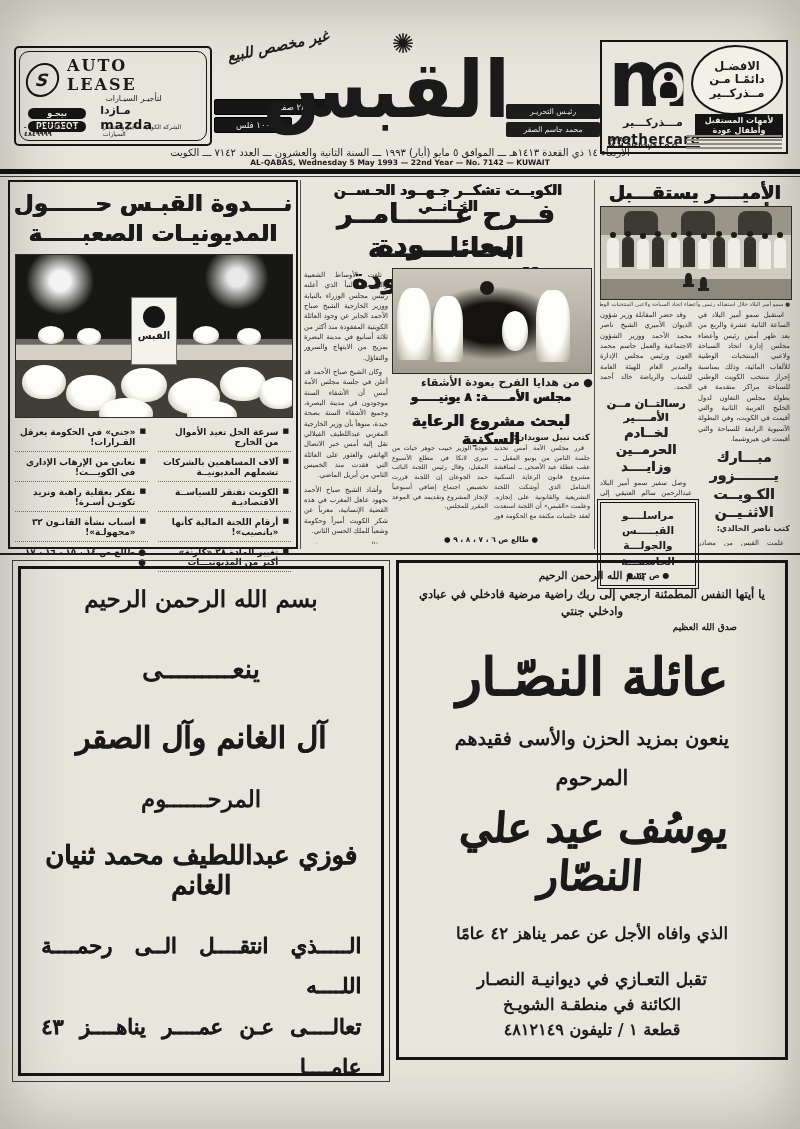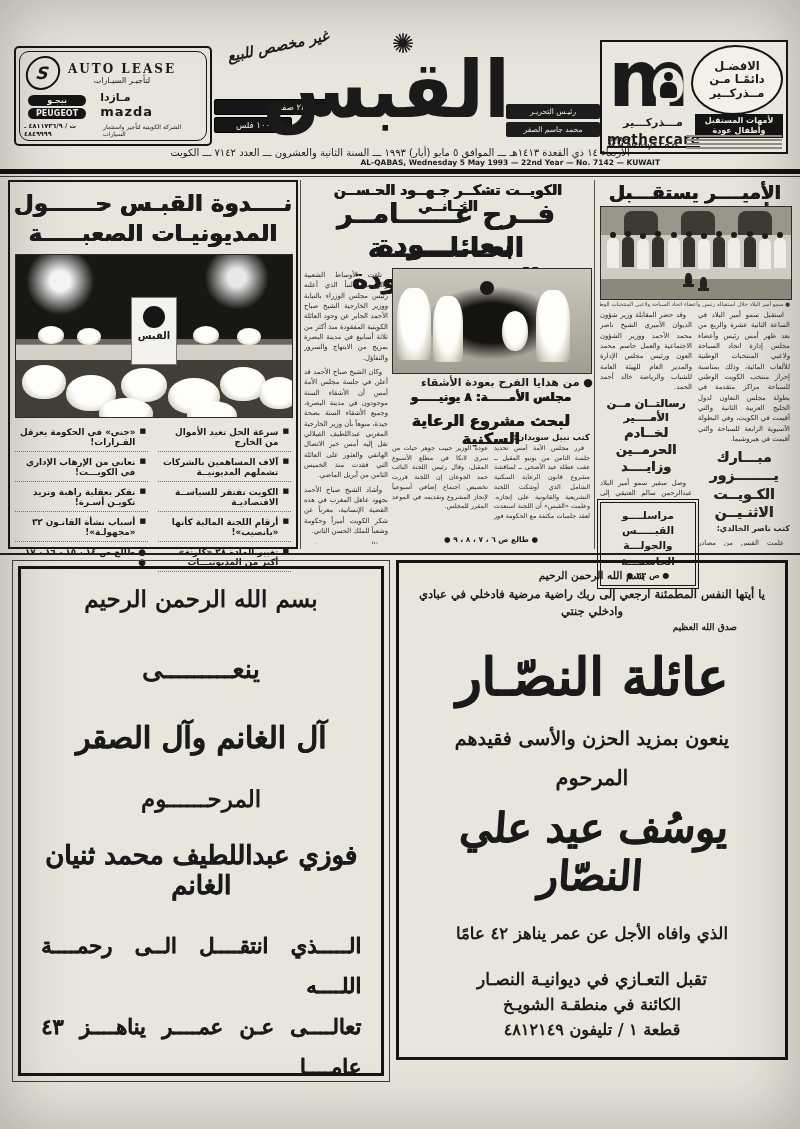--- a/index.html
+++ b/index.html
@@ -10,21 +10,21 @@
   .hvy{font-weight:900;text-shadow:.45px 0 currentColor,-.45px 0 currentColor;}
   .tinytxt{font-size:6.8px;line-height:1.52;text-align:justify;color:#262626;}
   .tinytxt p{margin:0 0 4px 0;text-indent:6px;}
   .rule-v{width:1px;background:#55524b;}
   .more{font-size:7.5px;font-weight:900;text-align:center;margin-top:3px;}
   
   #autoAd{left:14px;top:46px;width:198px;height:100px;border:2px solid #141414;border-radius:5px;padding:3px;box-sizing:border-box;}
   #autoAdInner{border:1px solid #141414;border-radius:10px;height:100%;box-sizing:border-box;position:relative;overflow:hidden;}
   .slogo{display:inline-flex;align-items:center;justify-content:center;width:30px;height:30px;border:2px solid #141414;border-radius:50%;
          font-weight:900;font-size:17px;font-style:italic;transform:skewX(-8deg);}
-  .al-name{font-weight:900;font-size:12px;letter-spacing:2px;font-family:"DejaVu Serif",serif;}
+  .al-name{font-weight:900;font-size:16px;letter-spacing:2px;font-family:"DejaVu Serif",serif;}
   .al-tag{font-size:8px;font-weight:normal;text-align:center;}
   .chip{background:#141414;color:#efece4;font-size:8px;font-weight:bold;border-radius:6px;padding:1px 8px;text-align:center;margin-top:2px;}
   .badge{left:214px;width:76px;height:14px;background:#161616;color:#f3f1ea;font-size:8.5px;border-radius:2px;
          display:flex;align-items:center;justify-content:center;border:1px solid #000;}
   #notForSale{left:226px;top:38px;width:104px;font-size:14.5px;font-weight:900;transform:rotate(-12deg);font-style:italic;text-align:center;}
   #emblem{left:368px;top:30px;width:70px;text-align:center;font-size:27px;line-height:1;}
   #mastLogo{left:290px;top:50px;width:220px;text-align:center;font-size:76px;font-weight:900;line-height:1.05;
             transform:scaleY(1.04);letter-spacing:-2px;}
   .edbox{left:506px;width:94px;height:15px;background:#1d1d1d;color:#eceae2;font-size:7.5px;line-height:15px;text-align:center;border-radius:2px;}
   #motherAd{left:600px;top:40px;width:188px;height:114px;border:2px solid #151515;box-sizing:border-box;background:#e9e6de;}
@@ -36,21 +36,21 @@
   .person-head{position:absolute;left:11px;top:4px;width:9px;height:9px;background:#161616;border-radius:50%;}
   .person-body{position:absolute;left:7px;top:14px;width:17px;height:16px;background:#161616;border-radius:45% 45% 20% 20%;}
   #mcBar{position:absolute;right:3px;top:72px;width:88px;height:24px;background:#141414;color:#efece4;font-size:8px;font-weight:bold;
          display:flex;align-items:center;justify-content:center;text-align:center;line-height:1.2;padding:1px;box-sizing:border-box;}
   #mcNames{position:absolute;left:5px;top:74px;width:92px;text-align:center;direction:ltr;}
   #mcNameAr{font-size:11px;font-weight:900;}
   #mcNameEn{font-size:13.5px;font-weight:900;letter-spacing:.5px;border-bottom:2px solid #141414;display:inline-block;line-height:1.05;}
   .mcline{height:2px;background:#8f8b82;margin-top:2px;}
   #mcCo{position:absolute;left:6px;bottom:2px;font-size:7px;font-weight:bold;direction:ltr;line-height:1.2;}
   #dateAr{left:140px;right:140px;top:147px;text-align:center;font-size:10px;font-weight:normal;}
-  #dateEn{left:140px;right:140px;top:158px;text-align:right;font-size:7.5px;font-weight:bold;direction:ltr;}
+  #dateEn{left:140px;right:140px;top:158px;text-align:center;font-size:7.5px;font-weight:bold;direction:ltr;}
   #ruleA{left:0;top:169px;width:800px;height:5px;background:#101010;}
   #ruleB{left:0;top:176px;width:800px;height:1px;background:#3a3a3a;}
   
   .photo{position:absolute;overflow:hidden;border:1px solid #2c2c2c;background:#b5b1a6;}
   .gh{position:absolute;background:radial-gradient(ellipse at 50% 32%,#fdfdfa 0 55%,#d9d5c9 76%,#a7a296 100%);
       border-radius:50% 50% 46% 46%;}
   #semBanner{position:absolute;left:50%;top:26%;transform:translateX(-50%);width:44px;height:66px;background:#f4f2ec;
              border:1px solid #777;text-align:center;}
   #semBanner .dot{width:22px;height:22px;background:#161616;border-radius:50%;margin:8px auto 2px;}
   #semBanner .lg{font-size:10px;font-weight:900;}

